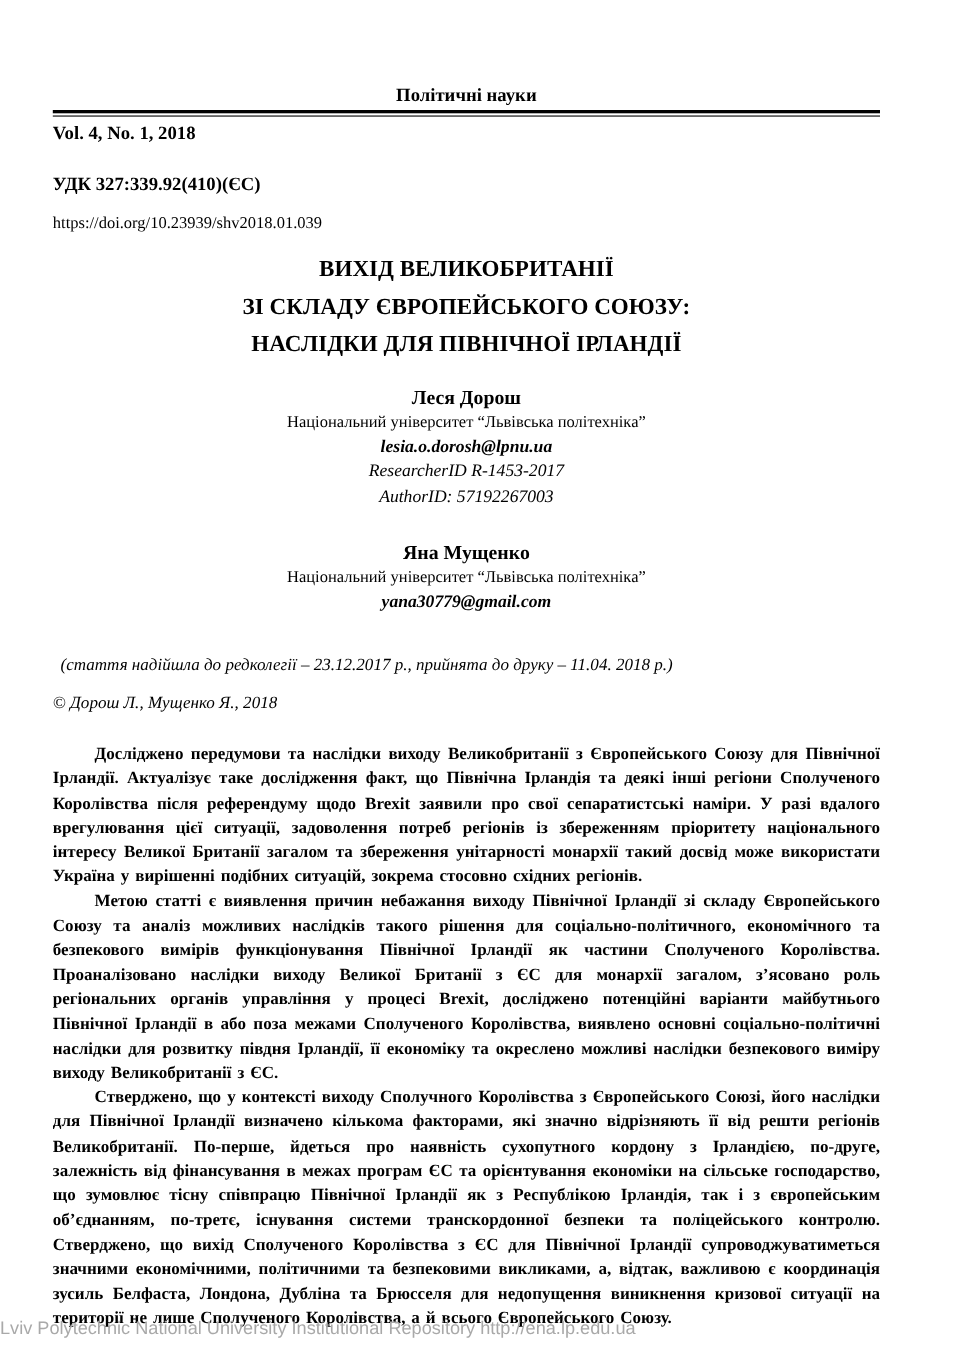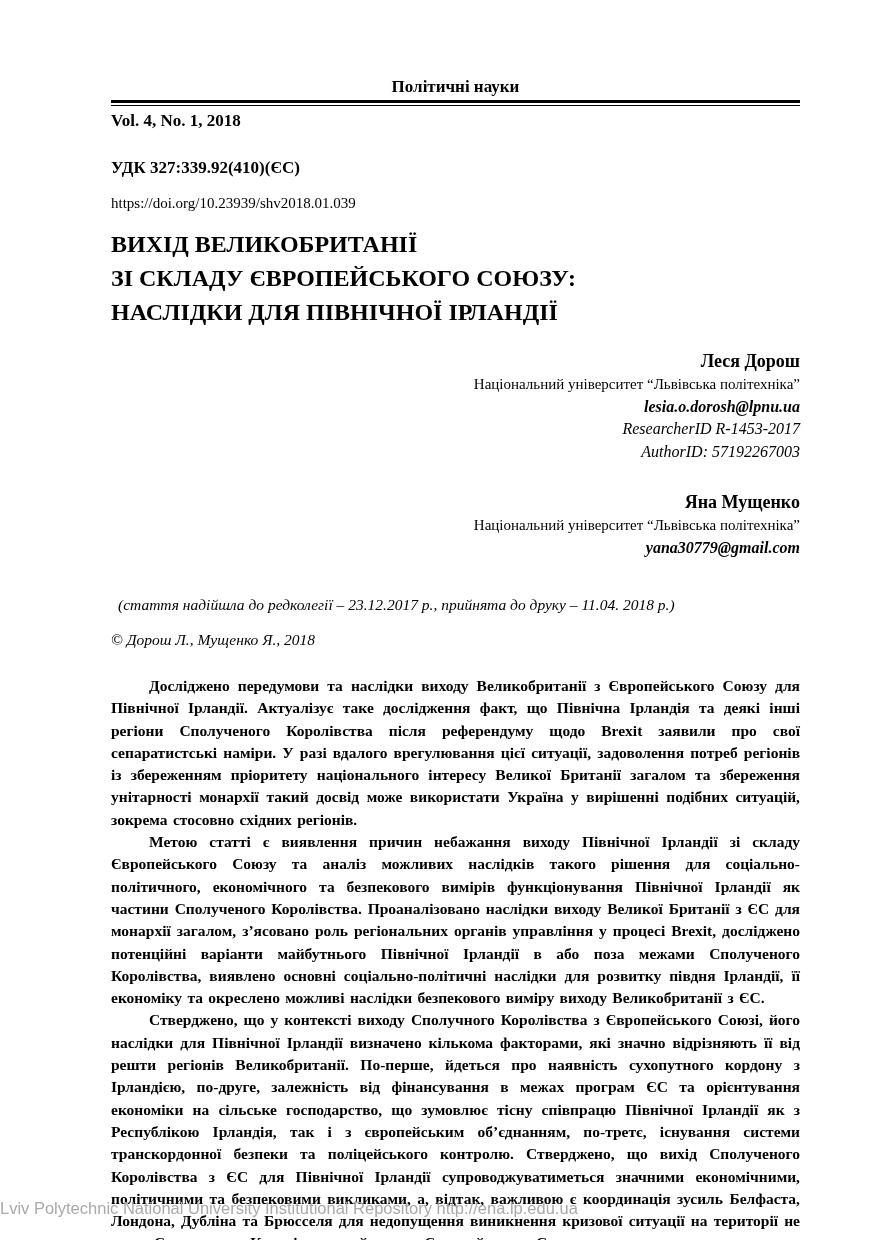--- a/index.html
+++ b/index.html
@@ -13,21 +13,21 @@
     position: relative;
     font-family: "Liberation Serif", serif;
     color: #000000;
     overflow: hidden;
   }
   .page {
     position: relative;
     width: 876px;
     height: 1240px;
     box-sizing: border-box;
-    padding: 76px 76px 0 111px;
+    padding: 76px 76px 0 48px;
   }
   .section-title {
     text-align: center;
     font-weight: bold;
     font-size: 17px;
     line-height: 21px;
     margin: 0;
   }
   .double-rule {
     margin-top: 3px;
@@ -43,28 +43,28 @@
   .udk-line {
     font-weight: bold;
     font-size: 17px;
     margin: 27px 0 0 0;
   }
   .doi-line {
     font-size: 15px;
     margin: 17px 0 0 0;
   }
   .article-title {
-    text-align: left;
+    text-align: center;
     font-weight: bold;
-    font-size: 24px;
+    font-size: 21px;
     line-height: 34px;
     margin: 15px 0 0 0;
   }
   .author-block {
-    text-align: right;
+    text-align: center;
     margin-top: 20px;
     line-height: 22.5px;
   }
   .author-block.second { margin-top: 27px; }
   .author-name {
     font-weight: bold;
     font-size: 18px;
     line-height: 24px;
   }
   .author-affiliation { font-size: 15px; }

